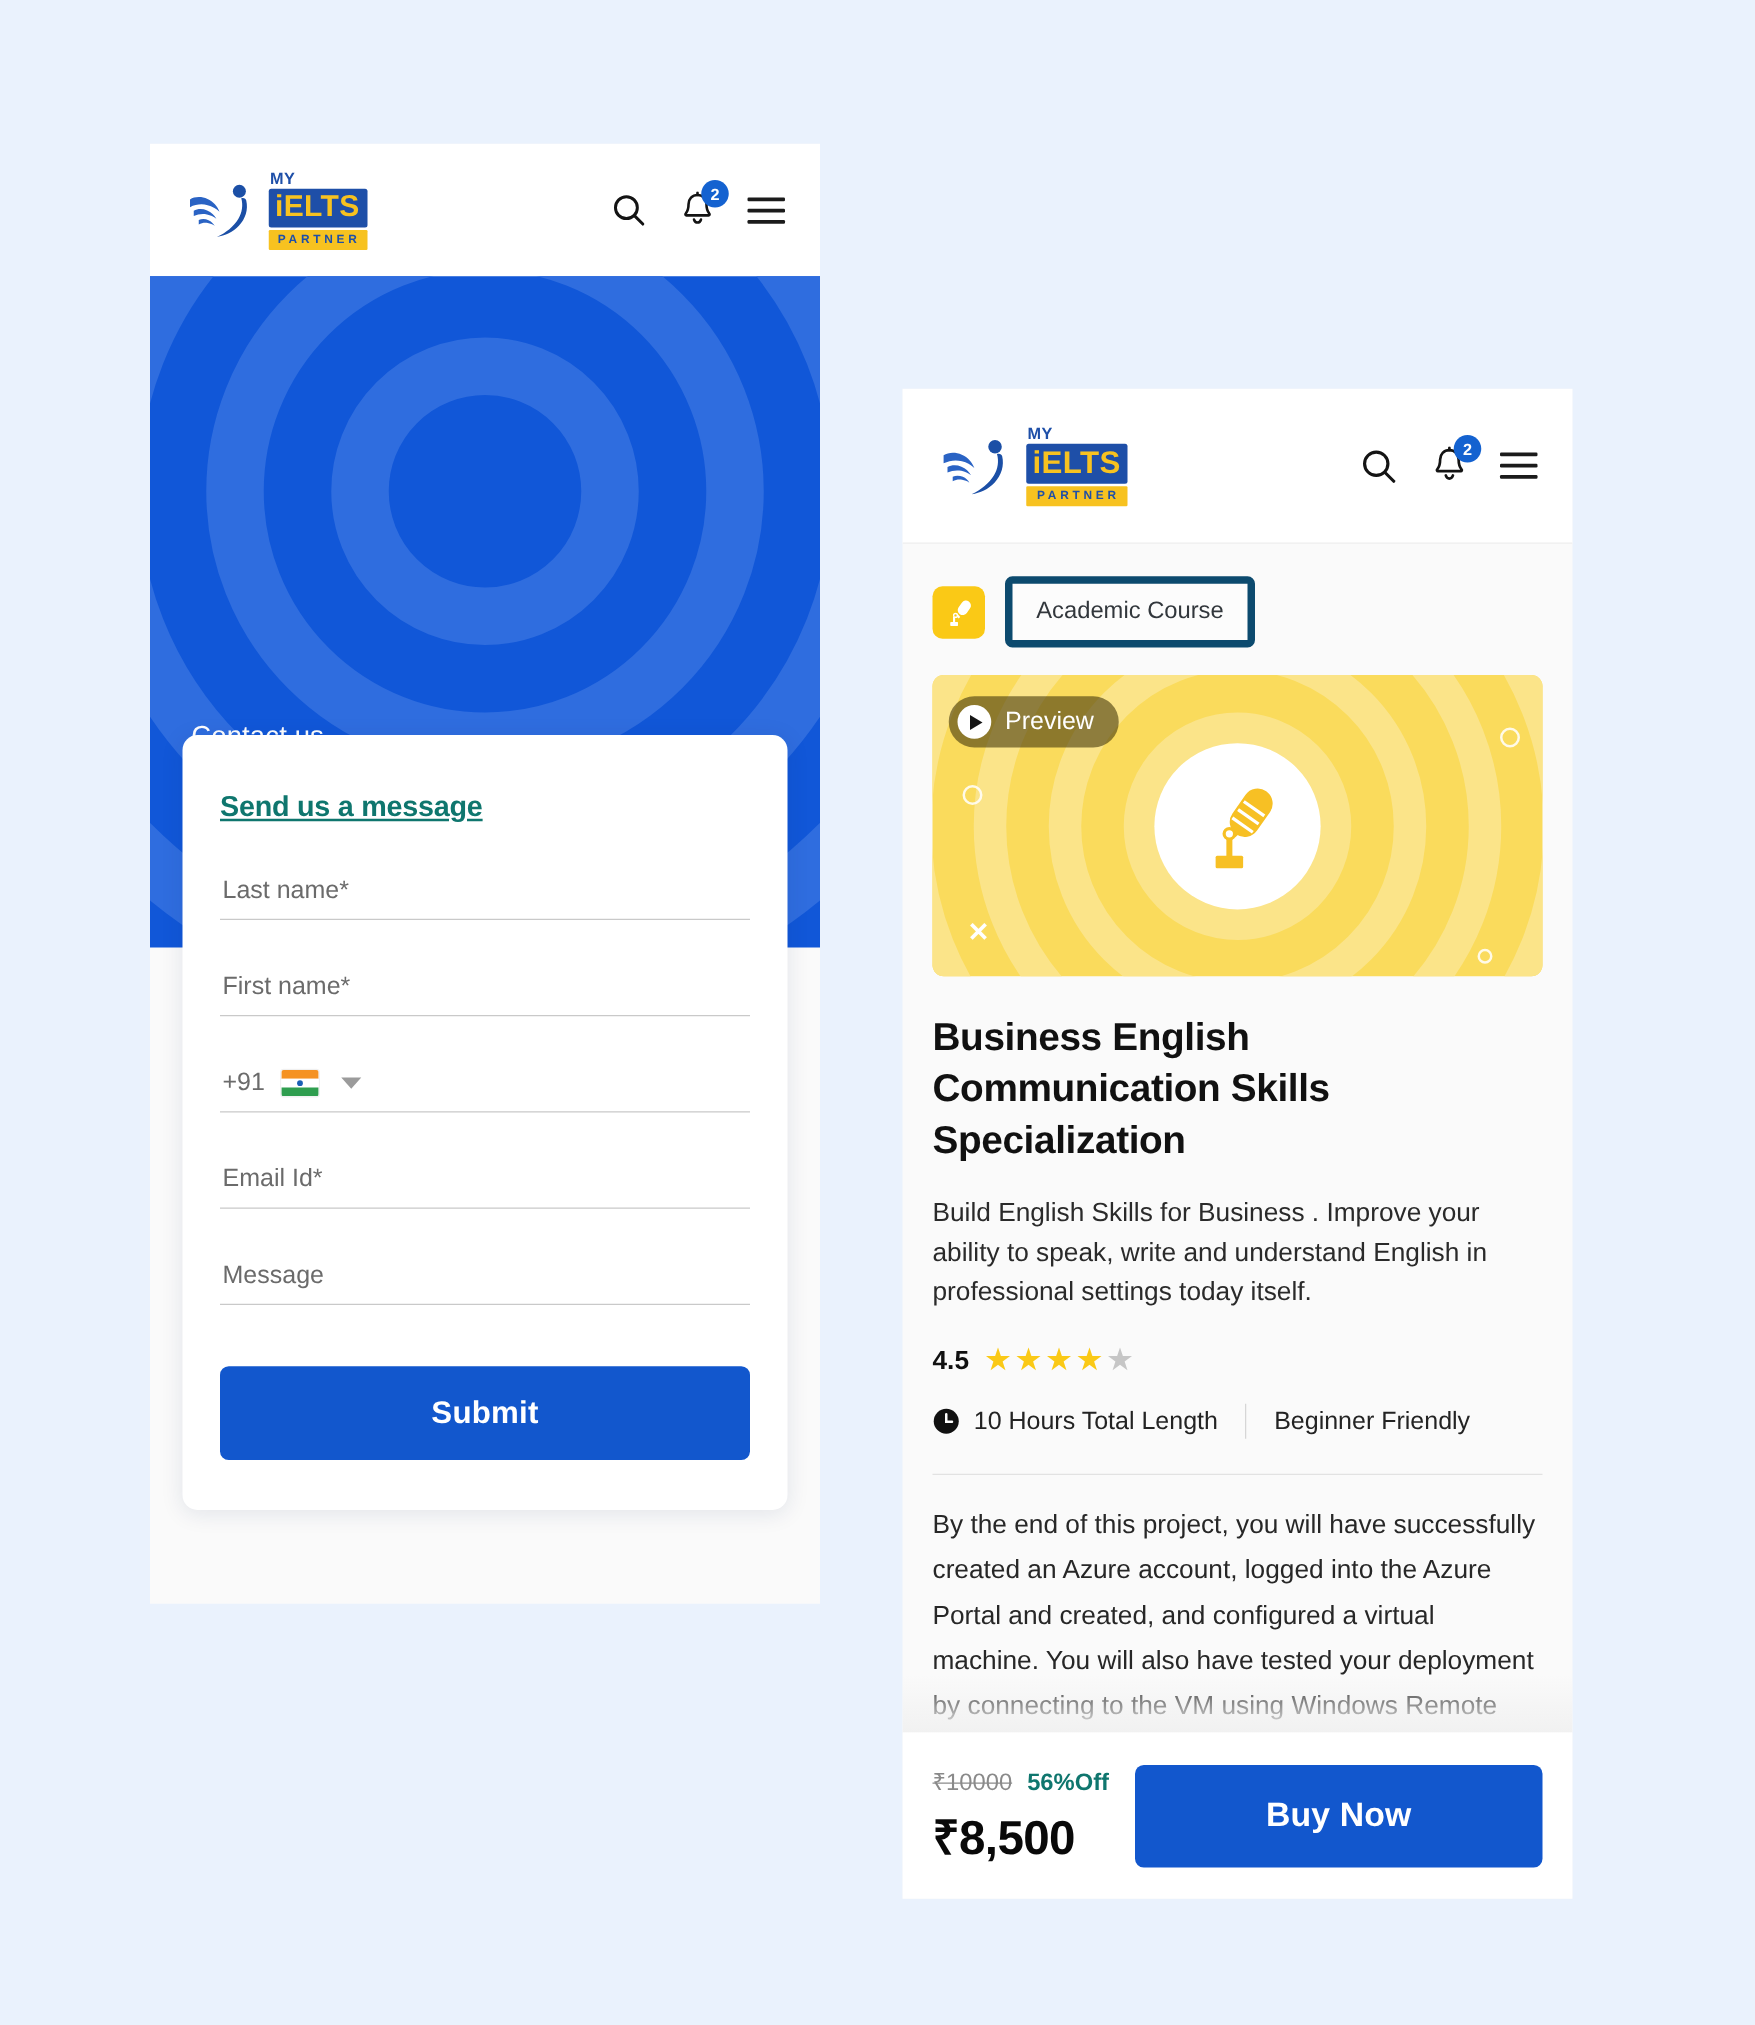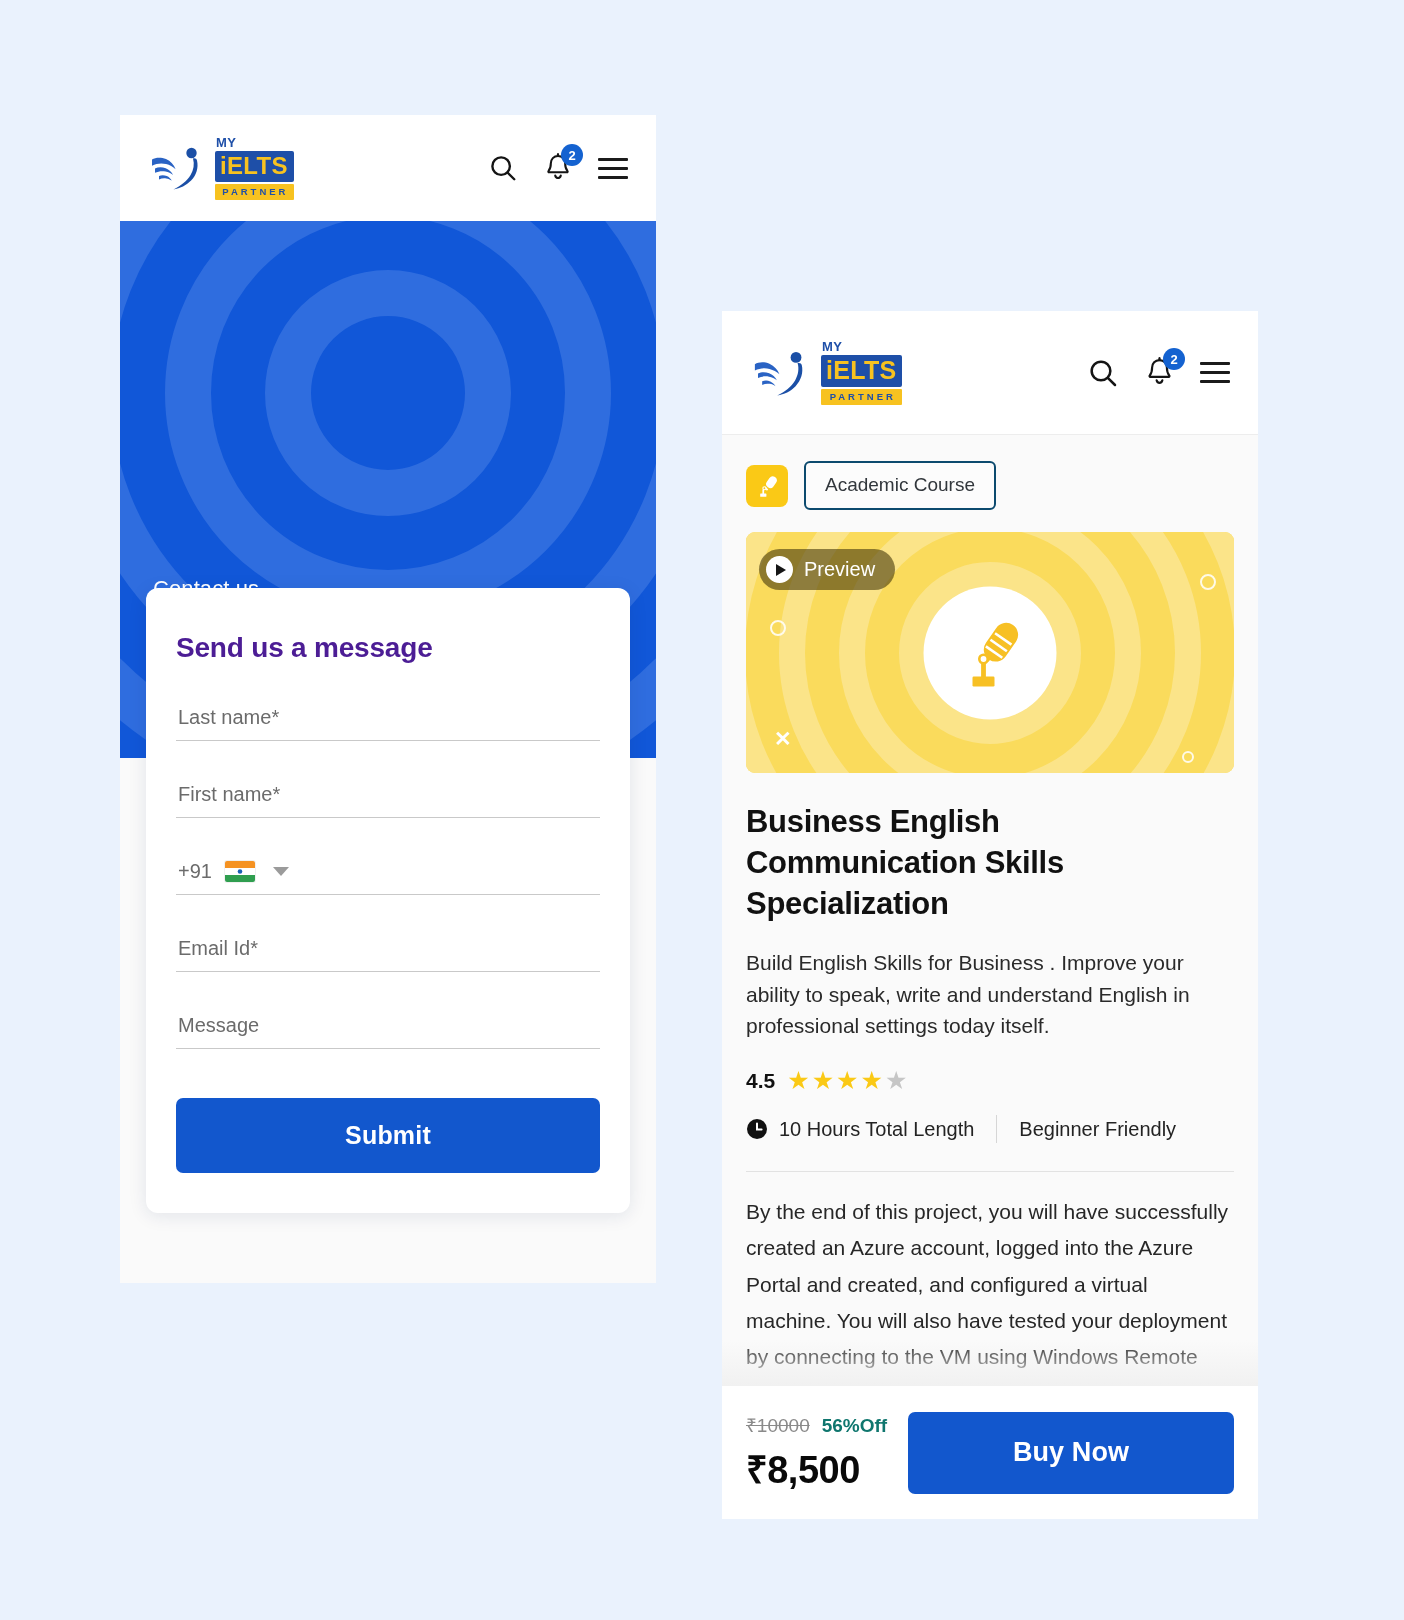--- a/index.html
+++ b/index.html
@@ -84,21 +84,21 @@
   }
 
   
   .form-card {
     position: absolute; left: 26px; top: 473px; width: 484px;
     background: #ffffff; border-radius: 12px;
     box-shadow: 0 3px 18px rgba(20,40,90,.10);
     padding: 44px 30px 40px 30px;
     z-index: 3;
   }
-  .form-title { font-size: 28px; font-weight: 700; color: #4c1d95; letter-spacing: -.2px; }
+  .form-title { font-size: 23px; font-weight: 700; color: #0f766e; letter-spacing: -.2px; text-decoration: underline; }
   .field { margin-top: 42px; }
   .field-line {
     border: none; border-bottom: 1px solid #c9c9c9;
     width: 100%; padding: 0 0 11px 2px;
     font-family: "Liberation Sans", sans-serif;
     font-size: 20px; color: #4d4d4d; background: transparent;
     outline: none; display: block;
   }
   .field-line::placeholder { color: #6b6b6b; opacity: 1; }
   .phone-row {
@@ -120,21 +120,21 @@
     border: none; border-radius: 7px; cursor: pointer;
   }
 
   
   .chip-row { display: flex; align-items: center; gap: 16px; padding: 26px 24px 0 24px; }
   .mic-chip {
     width: 42px; height: 42px; border-radius: 8px; background: #fac916;
     display: flex; align-items: center; justify-content: center; flex: none;
   }
   .course-chip {
-    border: 2px solid #0c4a6e; border-radius: 6px; background: #fcfcfc;
+    border: 6px solid #0c4a6e; border-radius: 6px; background: #fcfcfc;
     font-size: 19px; color: #32373c; padding: 11px 19px 12px 19px;
     cursor: pointer;
   }
 
   .banner {
     position: relative; margin: 22px 24px 0 24px; height: 241px;
     background: #fadb5c; border-radius: 9px; overflow: hidden;
   }
   .banner-rings { position: absolute; left: 50%; top: 50%; transform: translate(-50%,-50%); }
   .preview-pill {

